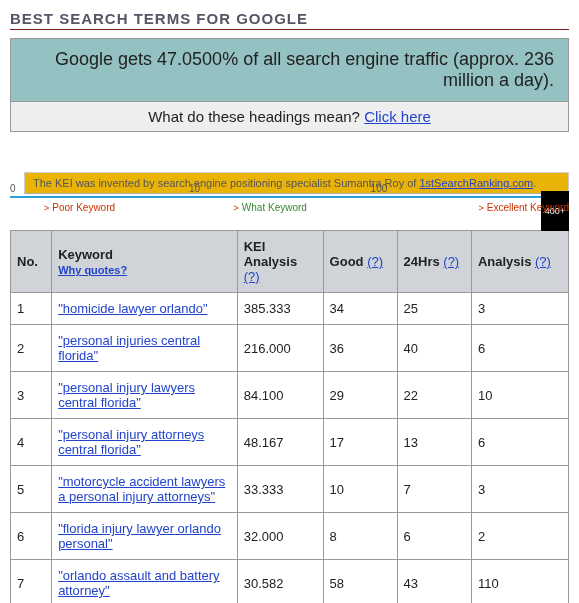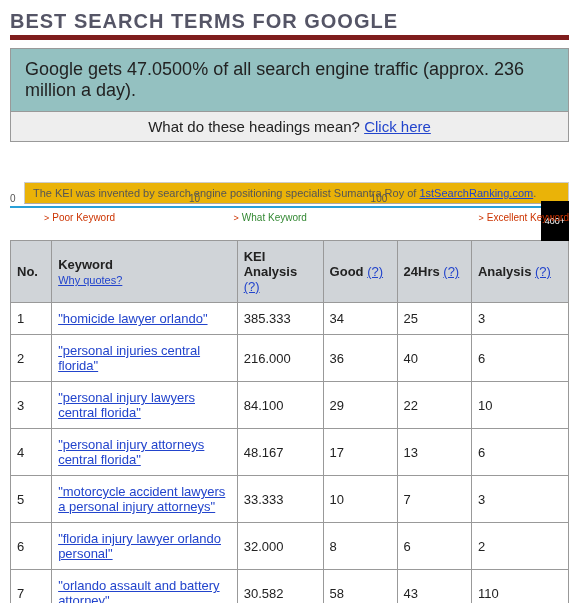--- a/index.html
+++ b/index.html
@@ -1,35 +1,35 @@
 <!DOCTYPE html>
 <html><head>
 <meta charset="utf-8">
 <style>
 body{margin:0;padding:10px;font-family:Arial,Helvetica,sans-serif;font-size:13px;color:#333;background:#fff}
-.page-title{font-family:Verdana,Arial,sans-serif;font-size:20px;font-weight:bold;color:#556;letter-spacing:1px;border-bottom:5px solid #7f1d1d;padding-bottom:2px;margin-bottom:8px}
+.page-title{font-family:Verdana,Arial,sans-serif;font-size:15px;font-weight:bold;color:#556;letter-spacing:1px;border-bottom:1px solid #7f1d1d;padding-bottom:2px;margin-bottom:8px}
 .banner-box{border:1px solid #999}
-.banner-top{background:#94C1C1;padding:10px 14px;text-align:left;font-size:18px;color:#222;border-bottom:1px solid #999}
+.banner-top{background:#94C1C1;padding:10px 14px;text-align:right;font-size:18px;color:#222;border-bottom:1px solid #999}
 .banner-bottom{background:#eee;padding:6px 2px;text-align:center;font-size:15px;color:#222}
 .sub-link{color:#2244cc;text-decoration:underline}
 .spacer{height:40px}
 .kei-note{font-size:11px;color:#555;padding:4px 8px;border:1px solid #ccc;border-bottom:1px solid #aaa;background:#eab308;margin-left:14px;margin-right:0}
 .kei-note .src{color:#2244cc;text-decoration:underline}
 .scale{position:relative;height:24px;margin:2px 0 10px 0;font-family:Verdana,Arial,sans-serif}
 .scale .bar{position:absolute;top:0;left:0;right:0;height:2px;background:#28A0D8}
 .scale .cap{position:absolute;top:-5px;right:0;background:#000;color:#fff;font-size:9px;padding:15px 4px}
 .scale .tick{position:absolute;top:-13px;font-size:10px;color:#555;transform:translateX(-50%)}
 .scale .lbl{position:absolute;top:6px;font-size:10px}
 .scale .lbl.red{color:#cc3300}
 .scale .lbl.green{color:#338833}
 .scale .lbl.exc{right:0;color:#cc3300}
 .scale .arr{color:#cc3300;font-size:9px;margin-right:3px}
 table.grid{width:100%;border-collapse:collapse;border:1px solid #999}
 table.grid th{background:#d0d4d8;border:1px solid #999;padding:8px 6px;font-size:13px;color:#222;text-align:left;font-weight:bold;vertical-align:middle}
-table.grid th .sub{display:block;font-size:11px;font-weight:normal;color:#2244cc;text-decoration:underline;margin-top:2px}
+table.grid th .sub{display:block;font-size:11px;font-weight:bold;color:#2244cc;text-decoration:underline;margin-top:2px}
 table.grid th .q{color:#2244cc;text-decoration:underline;font-weight:normal}
 table.grid td{border:1px solid #999;padding:8px 6px;font-size:13px;color:#222;vertical-align:middle}
 table.grid td.kw a{color:#2244cc;text-decoration:underline}
 .col-no{width:30px}
 .col-kw{width:200px;text-align:center}
 .col-kei{width:78px}
 .col-cnt{width:68px}
 .col-24{width:68px}
 .col-cmp{width:92px}
 </style>

